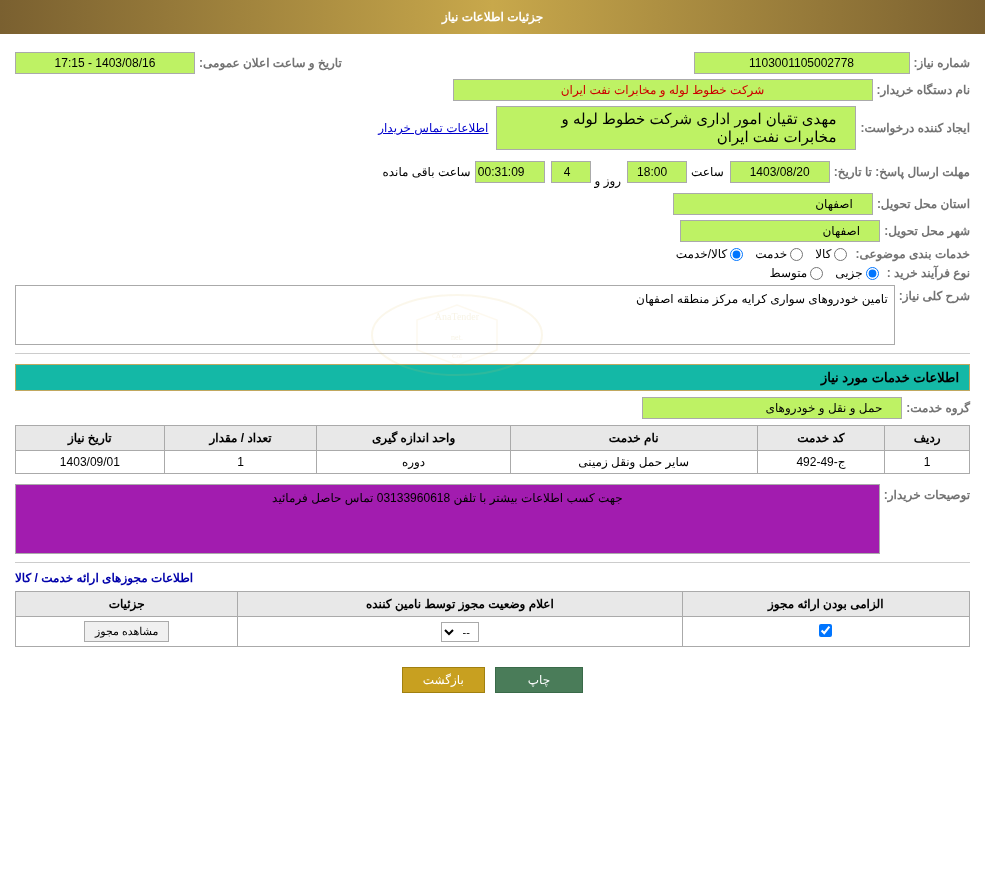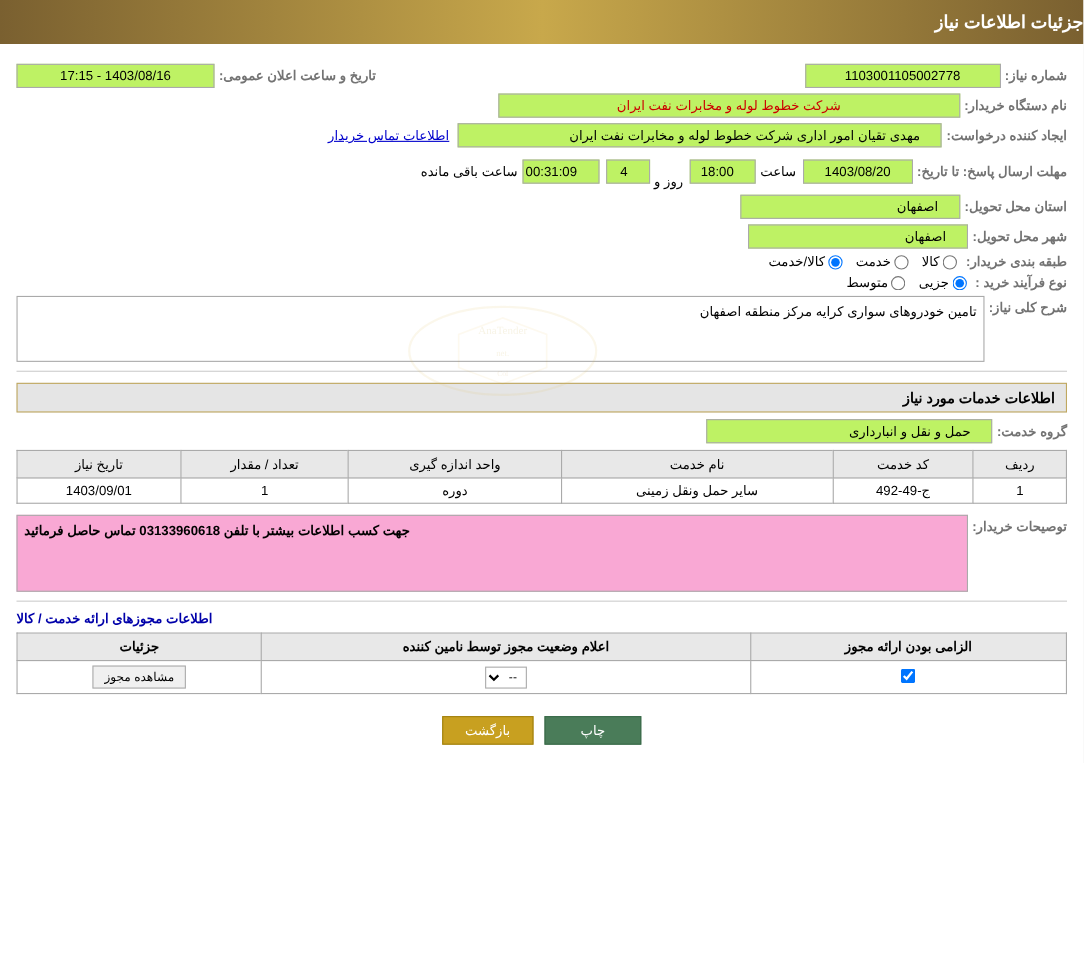--- a/index.html
+++ b/index.html
@@ -12,22 +12,23 @@
     .page-wrapper {
       width: 985px;
       min-height: 875px;
       background: #fff;
       margin: 0 auto;
       padding-bottom: 20px;
     }
     .page-header {
       background: linear-gradient(to left, #7a6030, #c8a84b, #7a6030);
       color: #fff;
+      text-align: center;
       padding: 10px 0;
-      font-size: 16px;
+      font-size: 12px;
       font-weight: bold;
     }
     .content-area {
       padding: 10px 15px;
     }
     .field-label {
       font-weight: bold;
       white-space: nowrap;
       color: #737373;
     }
@@ -65,39 +66,38 @@
       width: 100%;
       border-collapse: collapse;
       margin-top: 6px;
       margin-bottom: 10px;
     }
     .data-table th {
       background: #e8e8e8;
       border: 1px solid #aaa;
       padding: 5px 8px;
       text-align: center;
-      font-weight: normal;
+      font-weight: bold;
     }
     .data-table td {
       border: 1px solid #aaa;
       padding: 4px 8px;
       text-align: center;
     }
     .data-table tr:nth-child(even) td {
       background: #f9f9f9;
     }
     .description-box {
       border: 1px solid #aaa;
-      background: #f9a8d4;
+      background: #a21caf;
       padding: 6px;
       min-height: 70px;
       width: 100%;
-      text-align: left;
-      font-size: 12px;
-      font-weight: bold;
+      text-align: center;
+      font-size: 12px;
     }
     .permissions-table {
       width: 100%;
       border-collapse: collapse;
       margin-top: 6px;
     }
     .permissions-table th {
       background: #e8e8e8;
       border: 1px solid #aaa;
       padding: 5px 8px;
@@ -143,21 +143,21 @@
     .select-box {
       border: 1px solid #aaa;
       background: #fff;
       padding: 2px 4px;
       font-size: 11px;
     }
     .checkbox-cell {
       text-align: center;
     }
     .section-header {
-      background: #e5e5e5;
+      background: #14b8a6;
       padding: 5px 10px;
       font-weight: bold;
       font-size: 13px;
       border: 1px solid #c0a860;
       margin-top: 10px;
       margin-bottom: 6px;
     }
     .row-inline {
       display: flex;
       align-items: center;
@@ -183,34 +183,34 @@
 <div class="page-wrapper">
 
   <div class="page-header">
     <span>جزئیات اطلاعات نیاز</span>
   </div>
 
   <div class="content-area">
 
     <div class="row-inline" style="margin-top:8px;">
       <span class="field-label">شماره نیاز:</span>
-      <div class="input-box" style="width:178px; margin-right:4px; text-align:center;">1103001105002778</div>
+      <div class="input-box" style="width:216px; margin-right:4px; text-align:center;">1103001105002778</div>
       <div class="spacer"></div>
       <span class="field-label">تاریخ و ساعت اعلان عمومی:</span>
       <div class="input-box" style="width:180px; margin-right:4px; text-align:center;">1403/08/16 - 17:15</div>
     </div>
 
     <div class="row-inline">
       <span class="field-label">نام دستگاه خریدار:</span>
       <div class="input-box" style="width:420px; margin-right:4px; text-align:center; color:#cc0000;">شرکت خطوط لوله و مخابرات نفت ایران</div>
     </div>
 
     <div class="row-inline">
       <span class="field-label">ایجاد کننده درخواست:</span>
-      <div class="input-box" style="width:440px; margin-right:4px; text-align:right; font-size:12px;">مهدی  تقیان  امور اداری   شرکت خطوط لوله و مخابرات نفت ایران</div>
+      <div class="input-box" style="width:360px; margin-right:4px; text-align:right; font-size:15px;">مهدی  تقیان  امور اداری   شرکت خطوط لوله و مخابرات نفت ایران</div>
       <span class="link-blue" style="margin-right:8px;">اطلاعات تماس خریدار</span>
     </div>
 
     <div class="row-inline">
       <span class="field-label">مهلت ارسال پاسخ: تا تاریخ:</span>
       <div class="input-box" style="width:100px; margin-right:4px; text-align:center;">1403/08/20</div>
       <span style="margin-right:6px;">ساعت</span>
       <div class="input-box" style="width:60px; margin-right:4px; text-align:center;">18:00</div>
       <span style="margin-right:6px;margin-top:19px;">روز و</span>
       <div class="input-box" style="width:30px; margin-right:4px; text-align:center;">4</div>
@@ -222,21 +222,21 @@
       <span class="field-label">استان محل تحویل:</span>
       <div class="input-box" style="width:200px; margin-right:4px;">اصفهان</div>
     </div>
 
     <div class="row-inline">
       <span class="field-label">شهر محل تحویل:</span>
       <div class="input-box" style="width:200px; margin-right:4px;">اصفهان</div>
     </div>
 
     <div class="row-inline">
-      <span class="field-label">طبقه بندی خریدار:</span>
+      <span class="field-label">خدمات بندی موضوعی:</span>
       <div class="radio-row" style="margin-right:8px;">
         <div class="radio-item">
           <input type="radio" name="tabaghebandi" style="">
           <span>کالا</span>
         </div>
         <div class="radio-item">
           <input type="radio" name="tabaghebandi" style="">
           <span>خدمت</span>
         </div>
         <div class="radio-item">
@@ -274,21 +274,21 @@
         <div class="sharh-box">تامین خودروهای سواری کرایه مرکز منطقه اصفهان</div>
       </div>
     </div>
 
     <hr class="divider">
 
     <div class="section-header">اطلاعات خدمات مورد نیاز</div>
 
     <div class="row-inline">
       <span class="field-label">گروه خدمت:</span>
-      <div class="input-box" style="width:260px; margin-right:4px;">حمل و نقل و انبارداری</div>
+      <div class="input-box" style="width:260px; margin-right:4px;">حمل و نقل و خودروهای</div>
     </div>
 
     <table class="data-table">
       <thead>
         <tr>
           <th>ردیف</th>
           <th>کد خدمت</th>
           <th>نام خدمت</th>
           <th>واحد اندازه گیری</th>
           <th>تعداد / مقدار</th>

